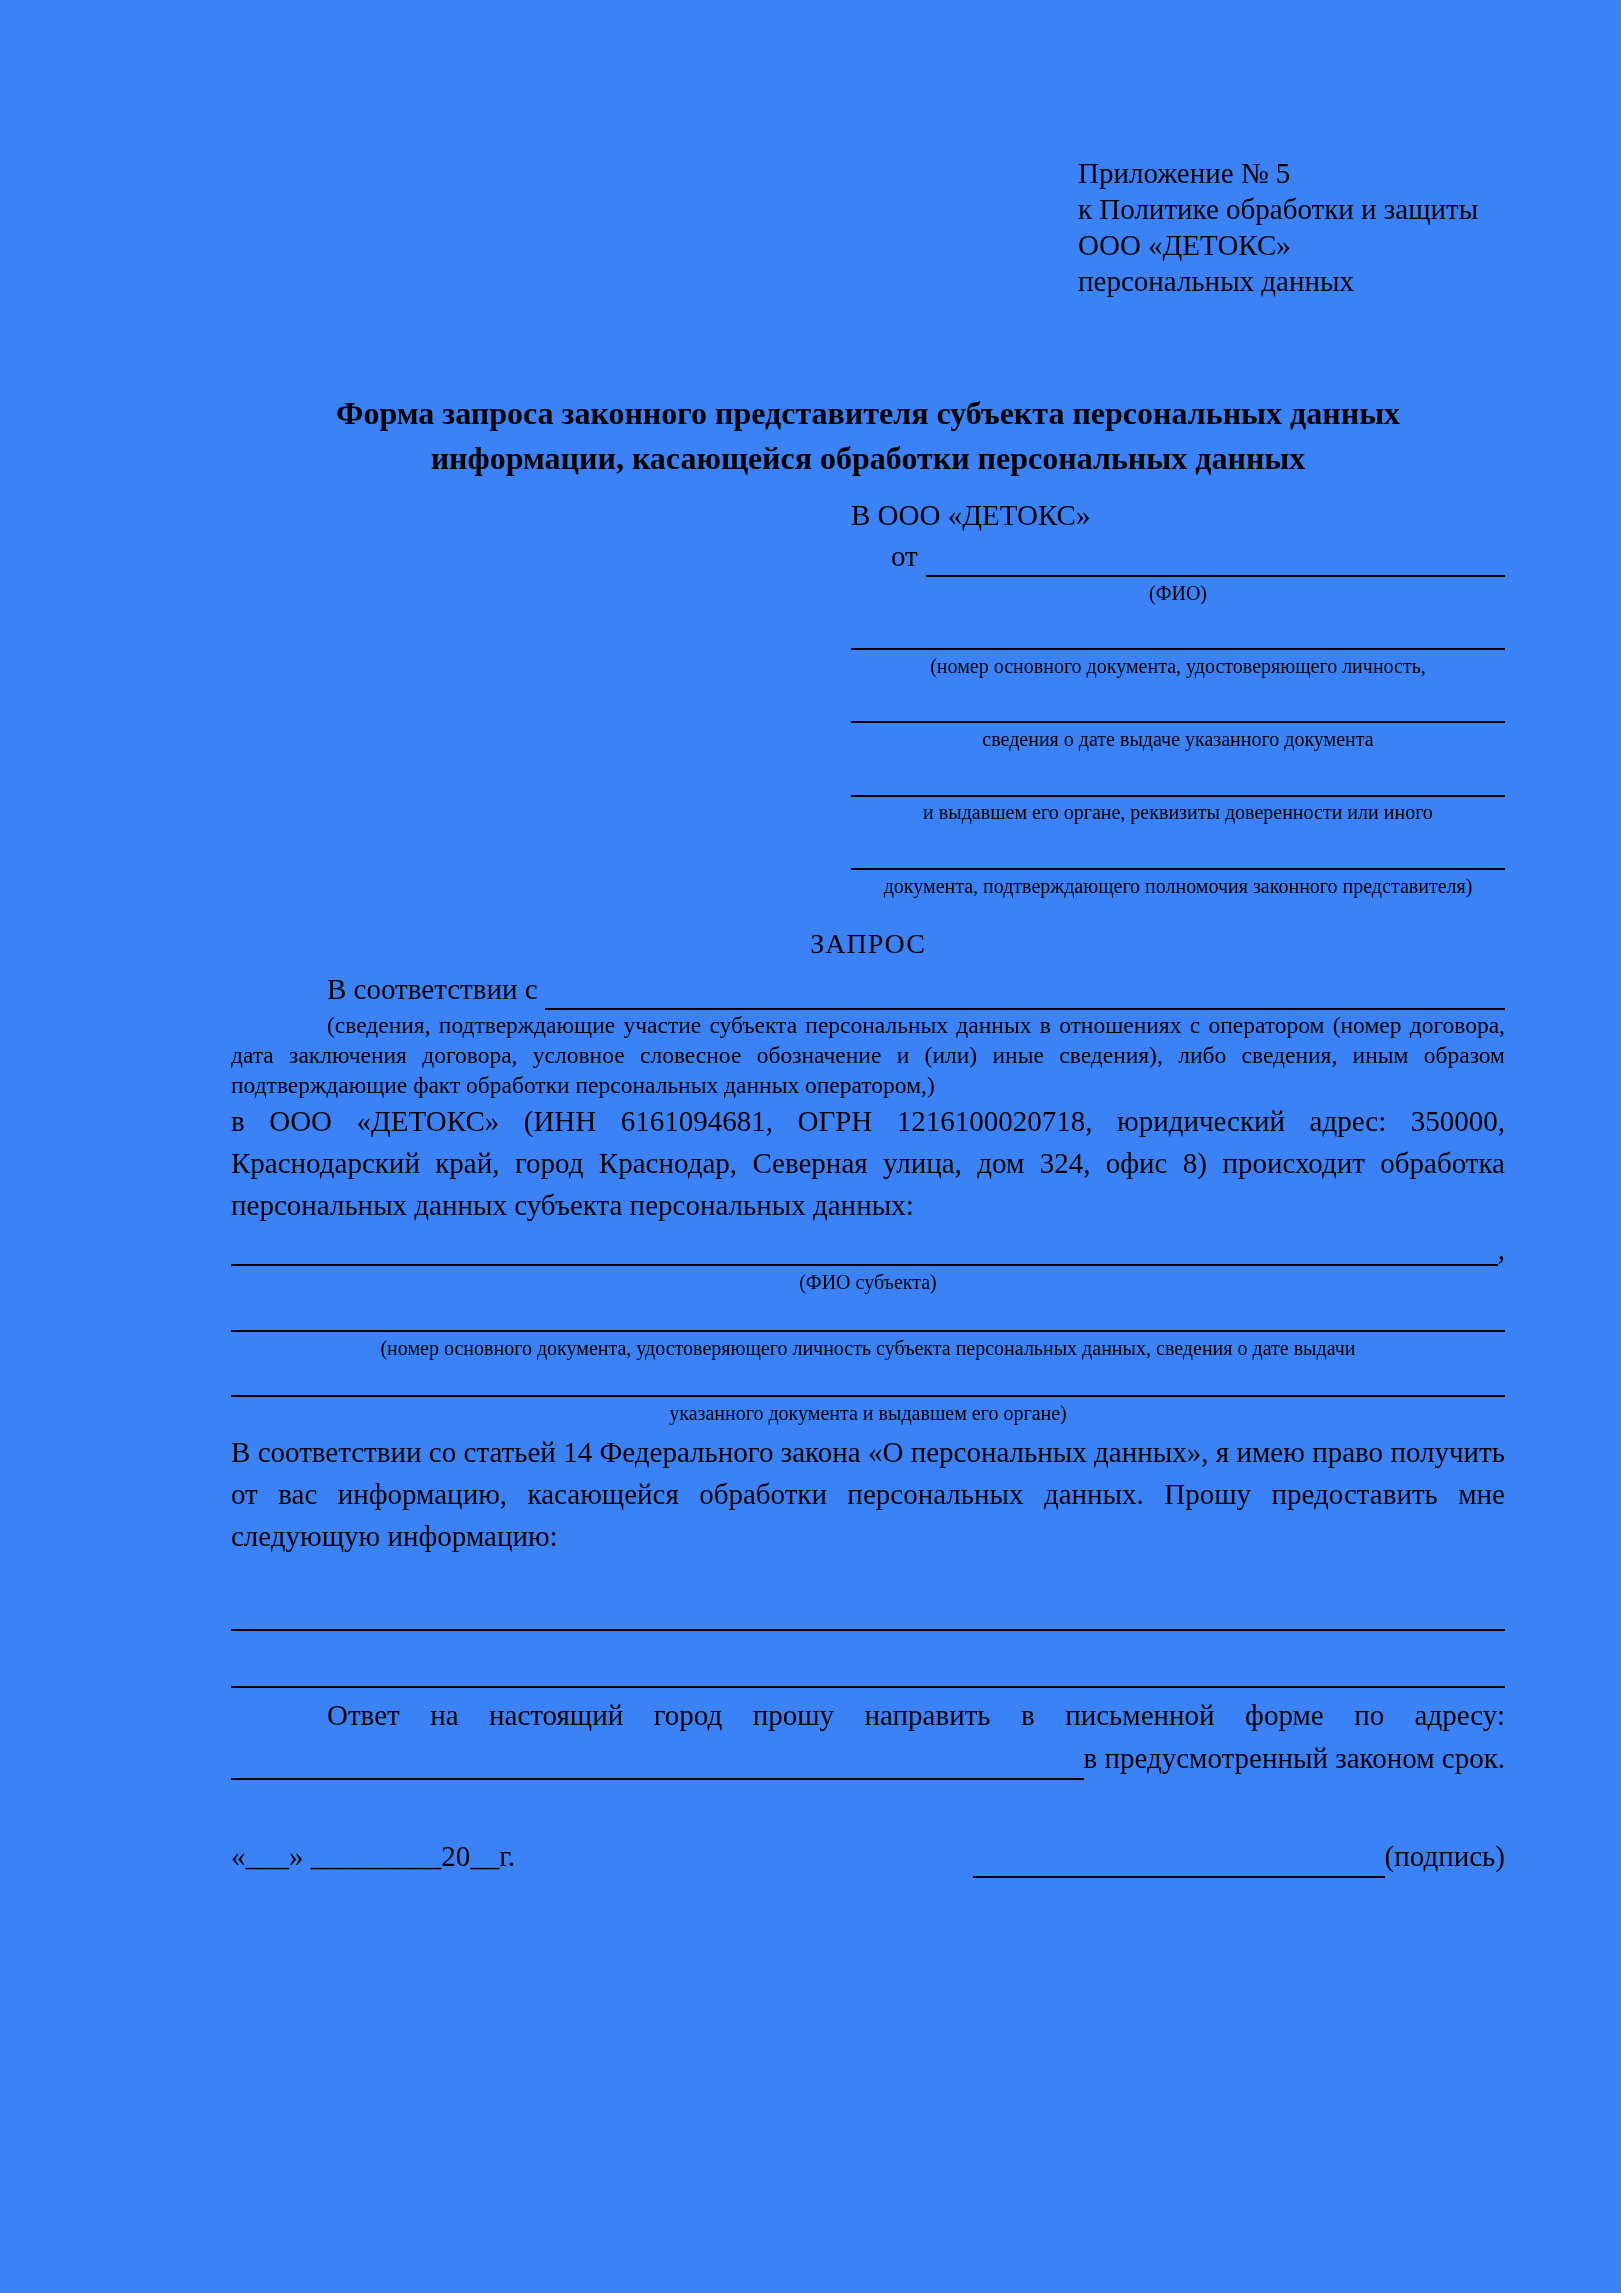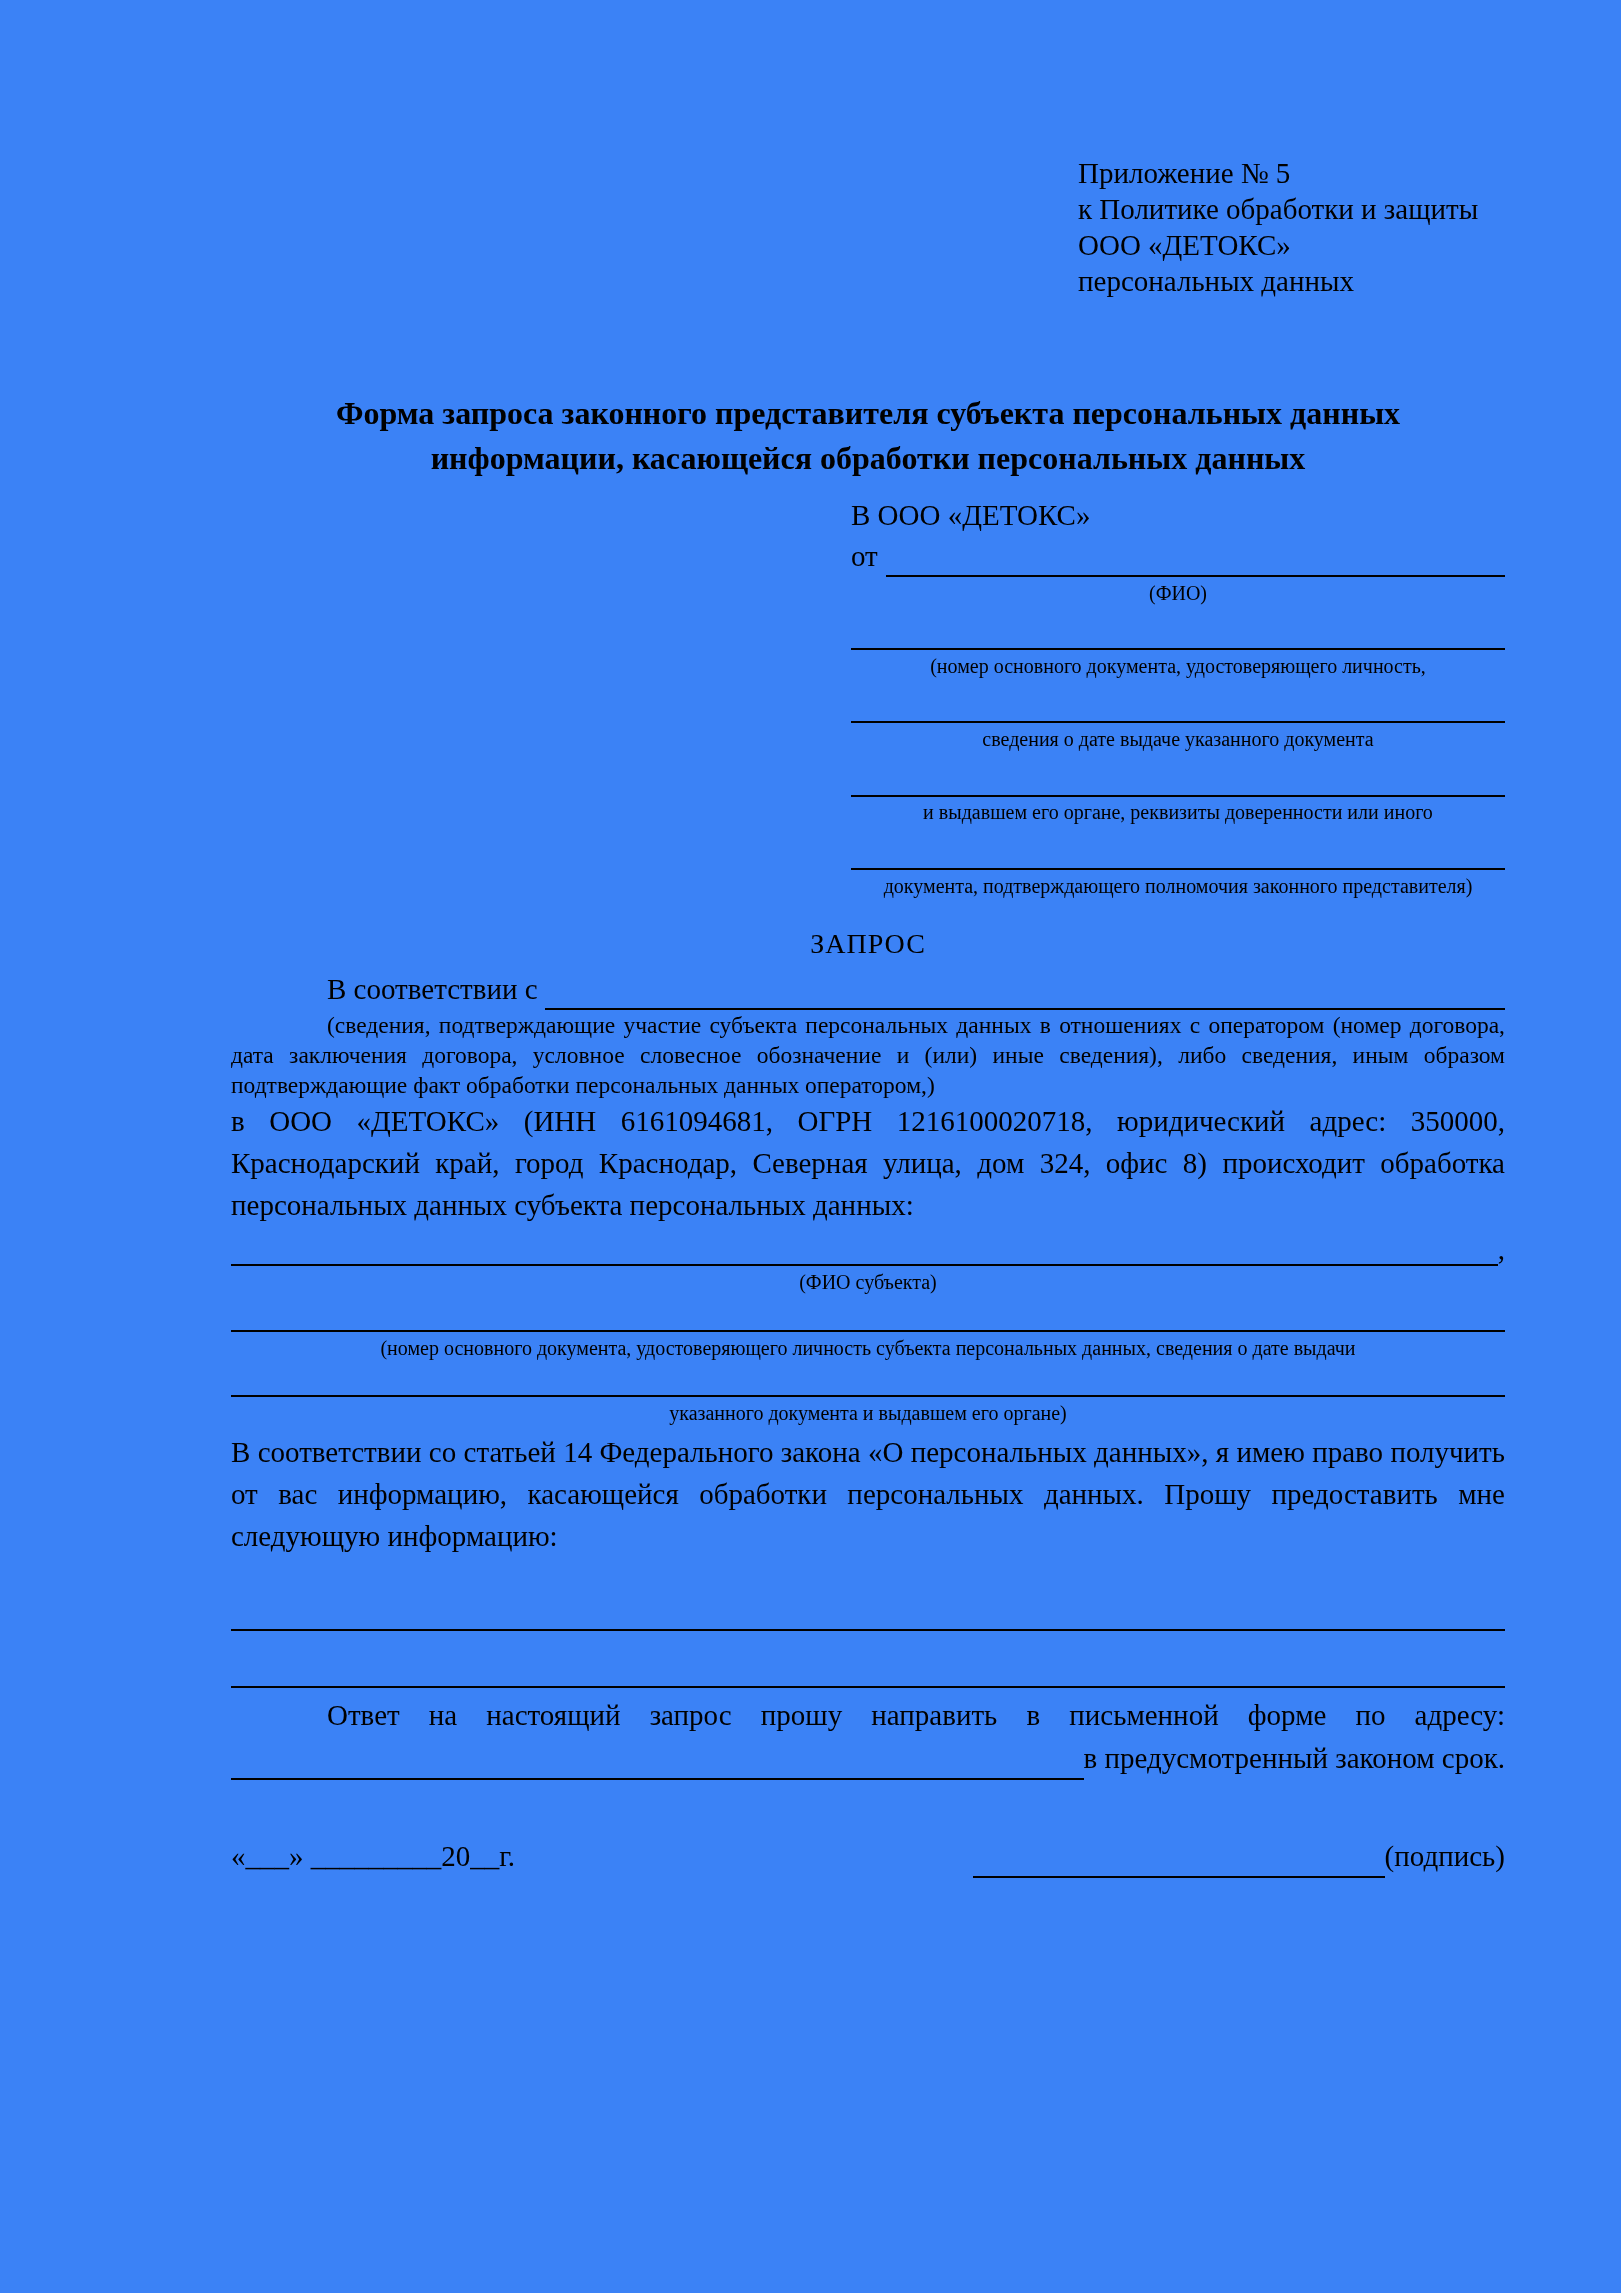--- a/index.html
+++ b/index.html
@@ -27,21 +27,21 @@
     font-size:32px;
     line-height:45px;
   }
   .addressee{
     margin-top:13.7px;
     margin-left:620px;
     width:654px;
   }
   .addr-org{line-height:41px;}
   .from-row{display:flex;align-items:flex-end;line-height:41px;}
-  .from-row .label{flex:0 0 auto;}
+  .from-row .label{flex:0 0 auto;margin-left:40px;}
   .fill{flex:1 1 auto;border-bottom:2.9px solid #000;margin-left:7.8px;height:33px;}
   .caption{
     font-size:20px;
     line-height:27.4px;
     text-align:center;
     white-space:nowrap;
     padding-top:2.9px;
   }
   .blank{height:41px;border-bottom:2.9px solid #000;}
   .zapros{
@@ -165,21 +165,21 @@
   <div class="caption">(номер основного документа, удостоверяющего личность субъекта персональных данных, сведения о дате выдачи</div>
 
   <div class="blank-wide"></div>
   <div class="caption">указанного документа и выдавшем его органе)</div>
 
   <div class="body-par law-par">В соответствии со статьей 14 Федерального закона «О персональных данных», я имею право получить от вас информацию, касающейся обработки персональных данных. Прошу предоставить мне следующую информацию:</div>
 
   <div class="info-blank-1"></div>
   <div class="info-blank-2"></div>
 
-  <div class="reply-line1">Ответ на настоящий запрос прошу направить в письменной форме по адресу:</div>
+  <div class="reply-line1">Ответ на настоящий город прошу направить в письменной форме по адресу:</div>
   <div class="reply-row">
     <span class="fill"></span>
     <span class="tail">в предусмотренный законом срок.</span>
   </div>
 
   <div class="footer-row">
     <div class="date-cell">«___» _________20__г.</div>
     <div class="sign-cell">
       <span class="sign-line"></span>
       <span class="sign-caption">(подпись)</span>

